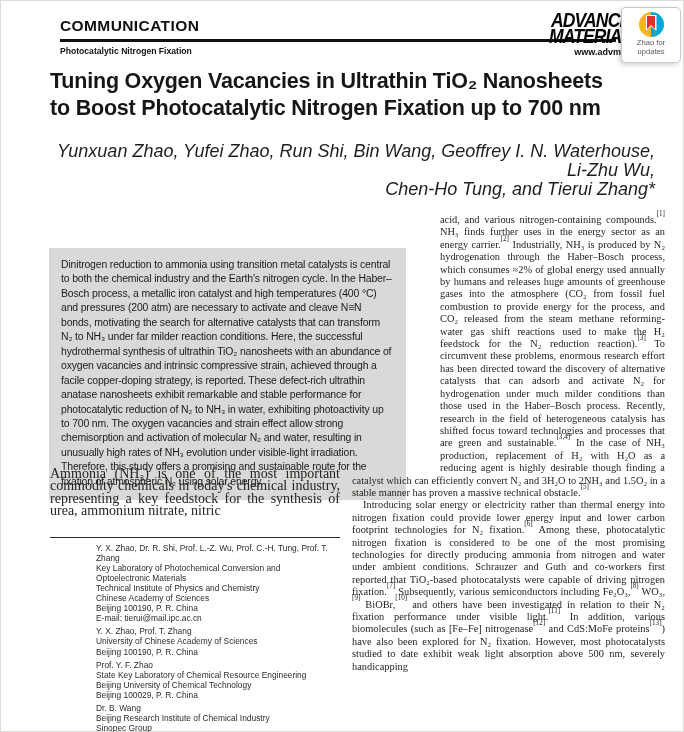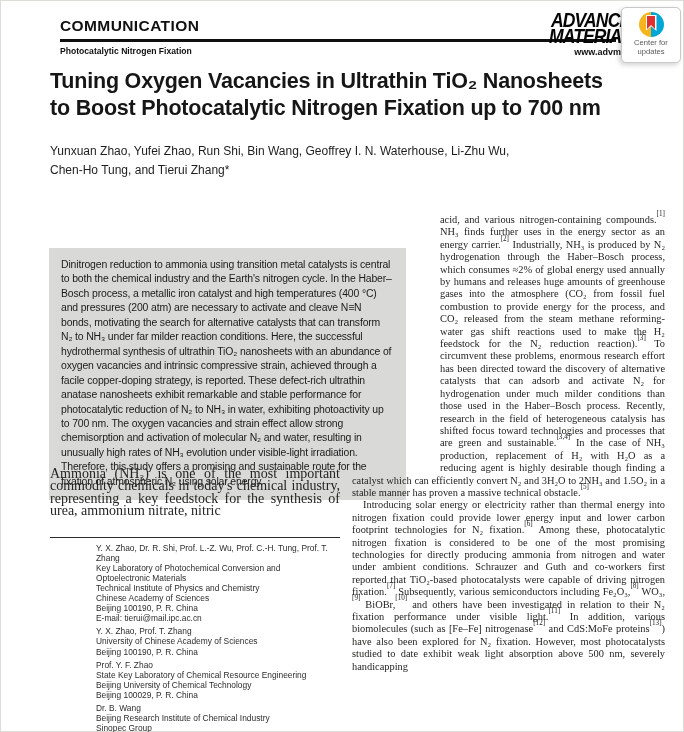--- a/index.html
+++ b/index.html
@@ -62,21 +62,21 @@
   .badge-text { font-size:7.6px; line-height:8.8px; color:#5a5a5a; }
 
   
   .article-title {
     position:absolute; left:50px; top:68px; width:605px;
     font-size:21.5px; font-weight:bold; line-height:27px;
     letter-spacing:-0.2px; color:#161616;
   }
   .author-list {
     position:absolute; left:50px; top:142px; width:605px;
-    font-size:12px; line-height:19px; color:#1e1e1e;
+    font-size:18px; font-style:italic; line-height:19px; color:#1e1e1e;text-align:right;
   }
 
   
   .abstract-box {
     position:absolute; left:49px; top:212px; width:357px; min-height:220px;
     background:#d9d9d7; padding:10px 12px 11px 12px;margin-top:36px;
   }
   .abstract-text {
     font-size:10.45px; line-height:14.45px; letter-spacing:-0.15px; color:#1b1b1b;
   }
@@ -114,21 +114,21 @@
 <div class="topic-label">Photocatalytic Nitrogen Fixation</div>
 
 <div class="journal-logo">
   <div>ADVANCED</div>
   <div>MATERIALS</div>
 </div>
 <div class="journal-website">www.advmat.de</div>
 
 <div class="update-badge">
   <div class="crossmark"></div>
-  <div class="badge-text">Center for</div>
+  <div class="badge-text">Zhao for</div>
   <div class="badge-text">updates</div>
 </div>
 
 <div class="article-title">
   <div>Tuning Oxygen Vacancies in Ultrathin TiO₂ Nanosheets</div>
   <div>to Boost Photocatalytic Nitrogen Fixation up to 700 nm</div>
 </div>
 <div class="author-list">
   <div>Yunxuan Zhao, Yufei Zhao, Run Shi, Bin Wang, Geoffrey I. N. Waterhouse, Li-Zhu Wu,</div>
   <div>Chen-Ho Tung, and Tierui Zhang*</div>

